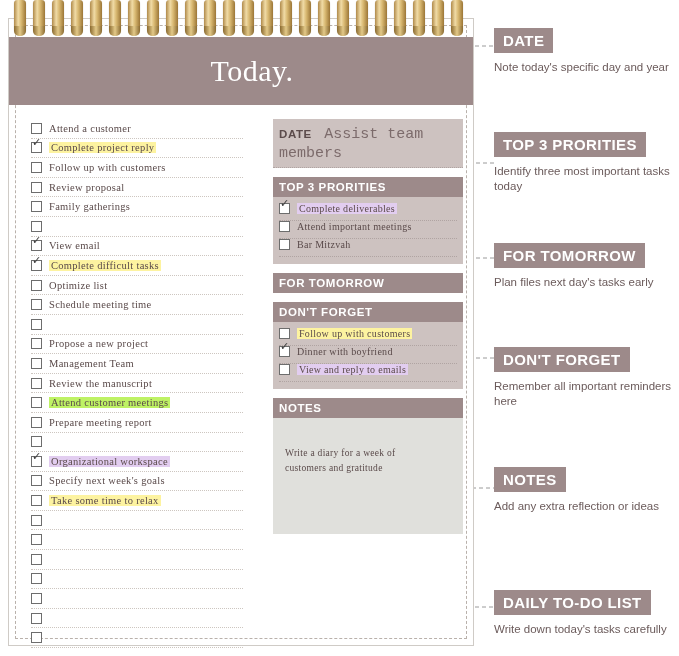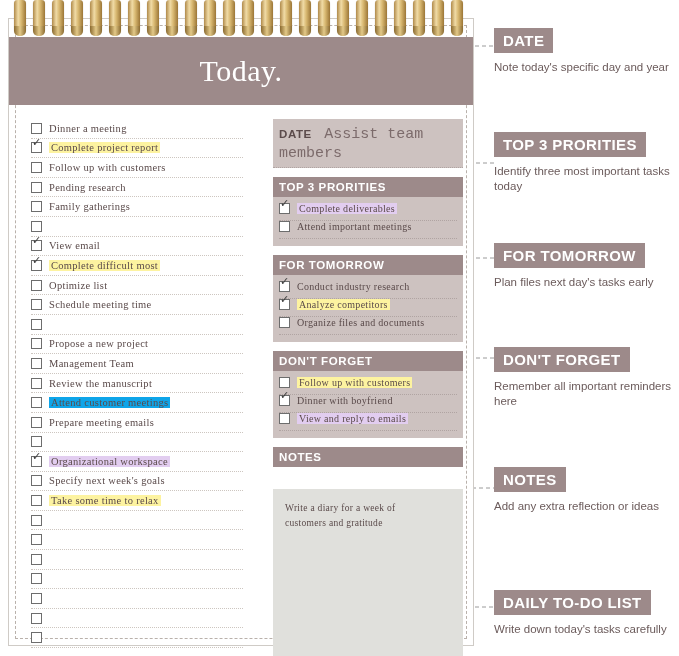--- a/index.html
+++ b/index.html
@@ -33,21 +33,21 @@
     background:linear-gradient(to right,#8a6a30,#e3c988,#8a6a30);
     border-radius:0 0 5px 5px;
   }
 
   
   #header-band{
     position:absolute;left:0;top:18px;width:100%;height:68px;
     background:#9d8a8a;
   }
   #header-title{
-    position:absolute;left:0;top:18px;width:100%;height:60px;
+    position:absolute;left:11px;top:18px;width:100%;height:60px;
     line-height:68px;text-align:center;
     color:#ffffff;font-family:"Liberation Serif", serif;
     font-size:30px;letter-spacing:.5px;border-radius:21px;
   }
 
   
   #pad-frame{
     position:absolute;left:6px;top:6px;right:6px;bottom:6px;
     border:1px dashed #b9b1ab;
     box-sizing:border-box;
@@ -71,21 +71,21 @@
     content:"✓";position:absolute;left:0px;top:-6px;
     font-size:11px;color:#3b3b3b;line-height:11px;
   }
   .todo-text{
     font-family:"Liberation Serif", serif;
     font-size:10.5px;color:#5a4a4a;letter-spacing:.3px;
     white-space:nowrap;
   }
   .hl-yellow{background:#fdf3a0;padding:0 2px;}
   .hl-purple{background:#e2cdf0;padding:0 2px;}
-  .hl-pink{background:#0ea5e9;padding:0 2px;}
+  .hl-pink{background:#bef264;padding:0 2px;}
 
   
   #right-col{
     position:absolute;left:264px;top:100px;width:190px;
   }
   .sect{margin-bottom:9px;}
   .sect-head{
     background:#9d8a8a;color:#ffffff;
     font-size:11.5px;font-weight:bold;letter-spacing:.6px;
     padding:4px 6px;
@@ -105,23 +105,22 @@
     border-bottom:1px dotted #b0a4a2;
   }
   #date-strip .d-label{
     font-size:11.5px;font-weight:bold;color:#5b4b4b;letter-spacing:.6px;
   }
   #date-strip .d-sub{
     font-family:Liberation Mono, monospace;font-size:15px;color:#7c6b6b;
     margin-left:8px;
   }
   #notes-body{
-    background:#e0e0dc;height:184px;padding:12px 12px;
+    background:#e0e0dc;height:116px;padding:28px 12px;
     box-sizing:border-box;
-    margin-top:22px;
   }
   .note-line{
     font-family:"Liberation Serif", serif;font-size:9.5px;color:#5a4a4a;
     letter-spacing:.3px;line-height:15px;
   }
 
   
   .ann{position:absolute;}
   .ann-badge{
     display:inline-block;background:#9d8a8a;color:#ffffff;
@@ -154,48 +153,48 @@
 </svg>
 
 <div id="notepad">
   <div id="pad-frame"></div>
   <div id="header-band"></div>
   <div id="header-title">Today.</div>
 
   <div id="todo-list">
       <div class="todo-row">
         <span class="cb"></span>
-        <span class="todo-text ">Dinner a meeting</span>
+        <span class="todo-text ">Attend a customer</span>
       </div>
       <div class="todo-row">
         <span class="cb checked"></span>
-        <span class="todo-text hl-yellow">Complete project report</span>
+        <span class="todo-text hl-yellow">Complete project reply</span>
       </div>
       <div class="todo-row">
         <span class="cb"></span>
         <span class="todo-text ">Follow up with customers</span>
       </div>
       <div class="todo-row">
         <span class="cb"></span>
-        <span class="todo-text ">Pending research</span>
+        <span class="todo-text ">Review proposal</span>
       </div>
       <div class="todo-row">
         <span class="cb"></span>
         <span class="todo-text ">Family gatherings</span>
       </div>
       <div class="todo-row">
         <span class="cb"></span>
       </div>
       <div class="todo-row">
         <span class="cb checked"></span>
         <span class="todo-text ">View email</span>
       </div>
       <div class="todo-row">
         <span class="cb checked"></span>
-        <span class="todo-text hl-yellow">Complete difficult most</span>
+        <span class="todo-text hl-yellow">Complete difficult tasks</span>
       </div>
       <div class="todo-row">
         <span class="cb"></span>
         <span class="todo-text ">Optimize list</span>
       </div>
       <div class="todo-row">
         <span class="cb"></span>
         <span class="todo-text ">Schedule meeting time</span>
       </div>
       <div class="todo-row">
@@ -212,21 +211,21 @@
       <div class="todo-row">
         <span class="cb"></span>
         <span class="todo-text ">Review the manuscript</span>
       </div>
       <div class="todo-row">
         <span class="cb"></span>
         <span class="todo-text hl-pink">Attend customer meetings</span>
       </div>
       <div class="todo-row">
         <span class="cb"></span>
-        <span class="todo-text ">Prepare meeting emails</span>
+        <span class="todo-text ">Prepare meeting report</span>
       </div>
       <div class="todo-row">
         <span class="cb"></span>
       </div>
       <div class="todo-row">
         <span class="cb checked"></span>
         <span class="todo-text hl-purple">Organizational workspace</span>
       </div>
       <div class="todo-row">
         <span class="cb"></span>
@@ -270,39 +269,29 @@
       <div class="sect-head">TOP 3 PRORITIES</div>
       <div class="sect-body">
           <div class="sub-row">
             <span class="cb checked"></span>
             <span class="sub-text hl-purple">Complete deliverables</span>
           </div>
           <div class="sub-row">
             <span class="cb"></span>
             <span class="sub-text ">Attend important meetings</span>
           </div>
+          <div class="sub-row">
+            <span class="cb"></span>
+            <span class="sub-text ">Bar Mitzvah</span>
+          </div>
         </div>
     </div>
 
     <div class="sect">
       <div class="sect-head">FOR TOMORROW</div>
-      <div class="sect-body">
-          <div class="sub-row">
-            <span class="cb checked"></span>
-            <span class="sub-text ">Conduct industry research</span>
-          </div>
-          <div class="sub-row">
-            <span class="cb checked"></span>
-            <span class="sub-text hl-yellow">Analyze competitors</span>
-          </div>
-          <div class="sub-row">
-            <span class="cb"></span>
-            <span class="sub-text ">Organize files and documents</span>
-          </div>
-        </div>
     </div>
 
     <div class="sect">
       <div class="sect-head">DON'T FORGET</div>
       <div class="sect-body">
           <div class="sub-row">
             <span class="cb"></span>
             <span class="sub-text hl-yellow">Follow up with customers</span>
           </div>
           <div class="sub-row">

